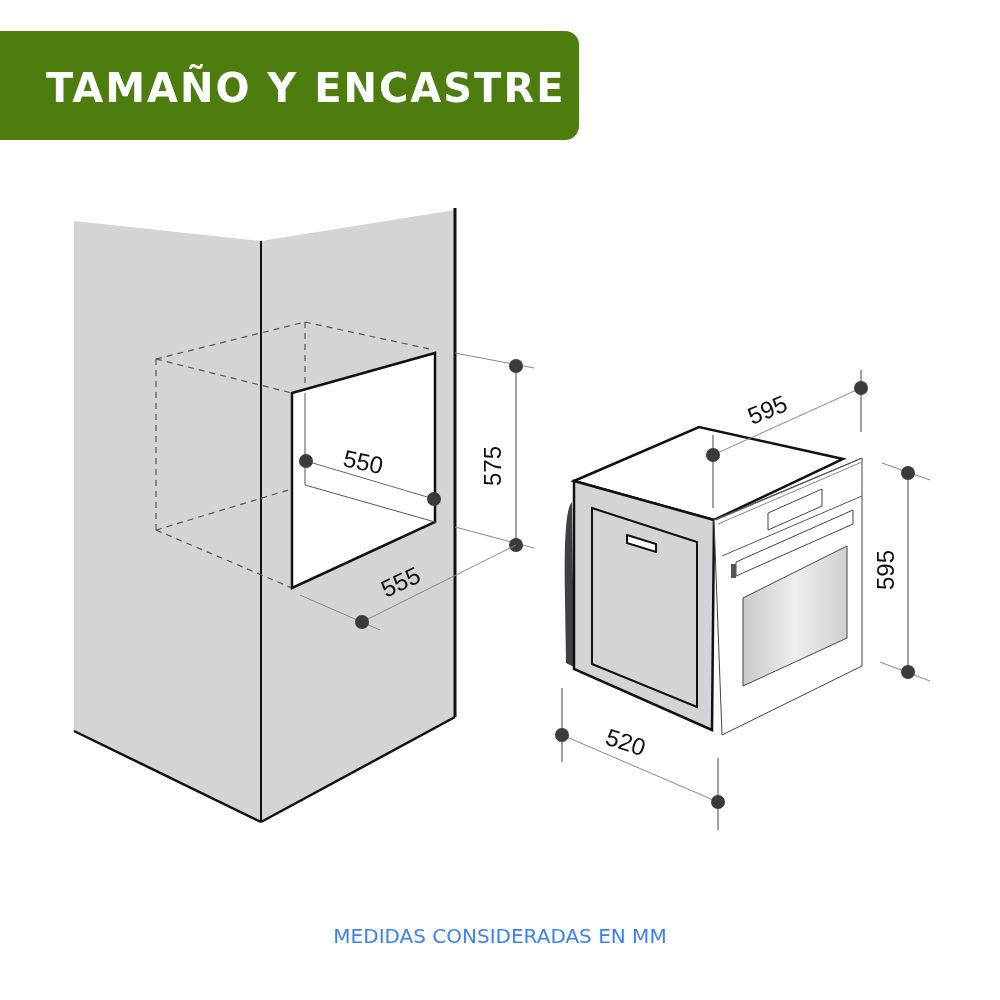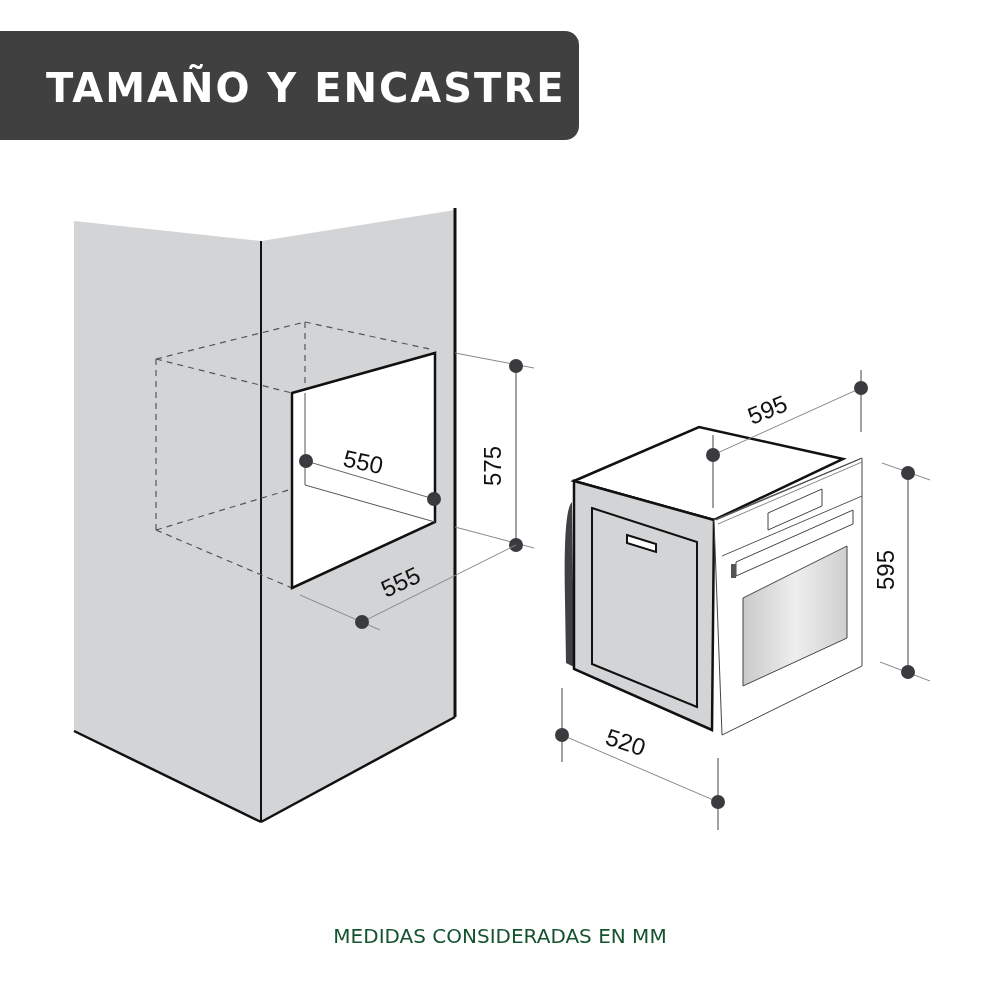--- a/index.html
+++ b/index.html
@@ -1,29 +1,29 @@
 <!DOCTYPE html>
 <html><head>
 <meta charset="utf-8">
 <style>
   html, body { margin: 0; padding: 0; background: #ffffff; }
   body { width: 1000px; height: 1000px; position: relative; overflow: hidden; font-family: "Liberation Sans", sans-serif; }
   .title-banner {
     position: absolute; left: 0; top: 31px; width: 579px; height: 109px;
-    background: #404040; border-radius: 0 14px 14px 0;
+    background: #4d7c0f; border-radius: 0 14px 14px 0;
     display: flex; align-items: center;
   }
   .title-text {
     color: #ffffff; font-family: "DejaVu Sans", sans-serif; font-weight: bold;
     font-size: 40px; letter-spacing: 2px; margin-left: 46px; margin-top: 4px;
   }
   .diagram { position: absolute; left: 0; top: 0; }
   .footer-note {
     position: absolute; left: 0; width: 1000px; top: 924px; text-align: center;
-    font-family: "DejaVu Sans", sans-serif; font-size: 20px; color: #14532d; letter-spacing: 0px;
+    font-family: "DejaVu Sans", sans-serif; font-size: 20px; color: #3b82f6; letter-spacing: 0px;
   }
   .dim-label { font-family: "Liberation Sans", sans-serif; font-size: 24px; fill: #111111; }
 </style>
 </head>
 <body>
 
 <div class="title-banner">
   <span class="title-text">TAMAÑO Y ENCASTRE</span>
 </div>
 

